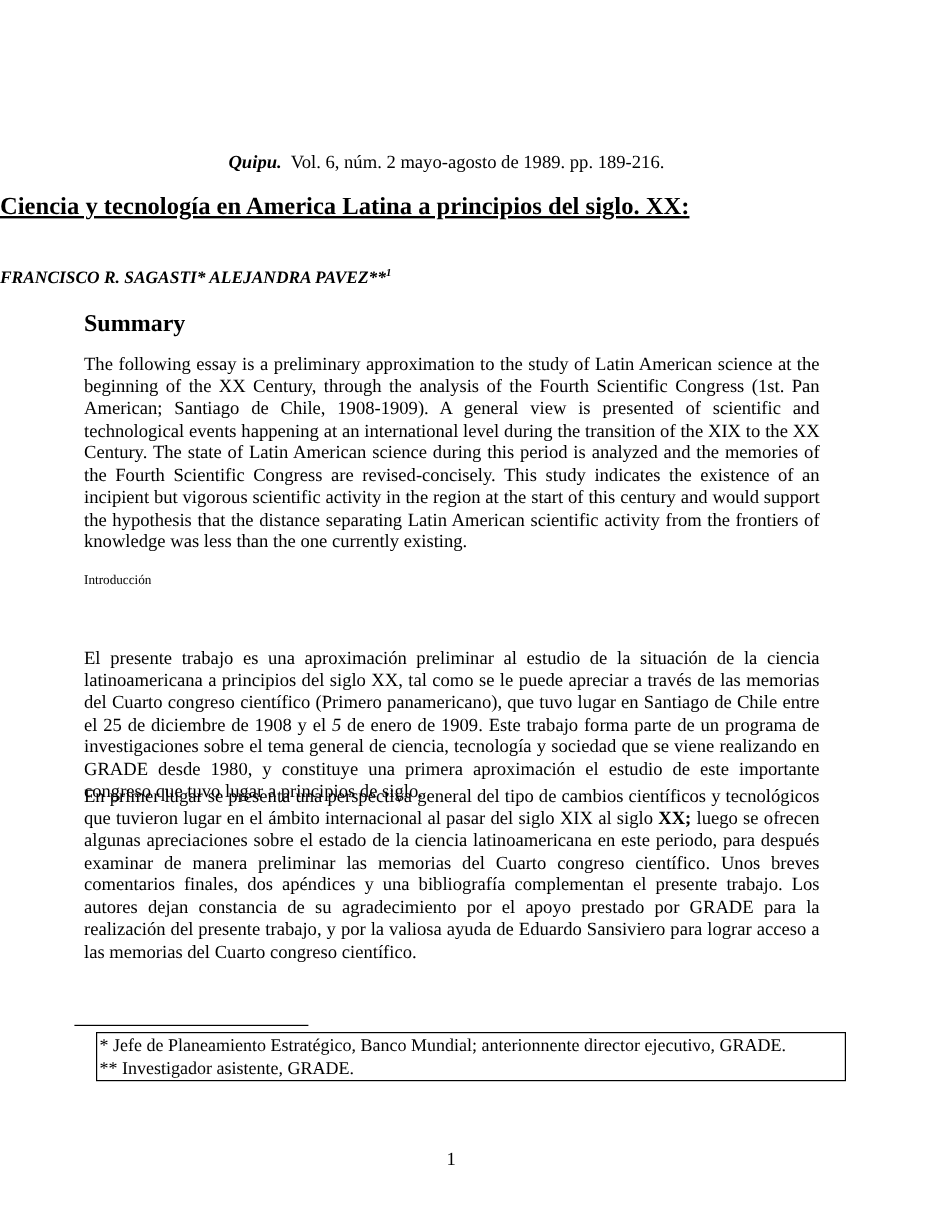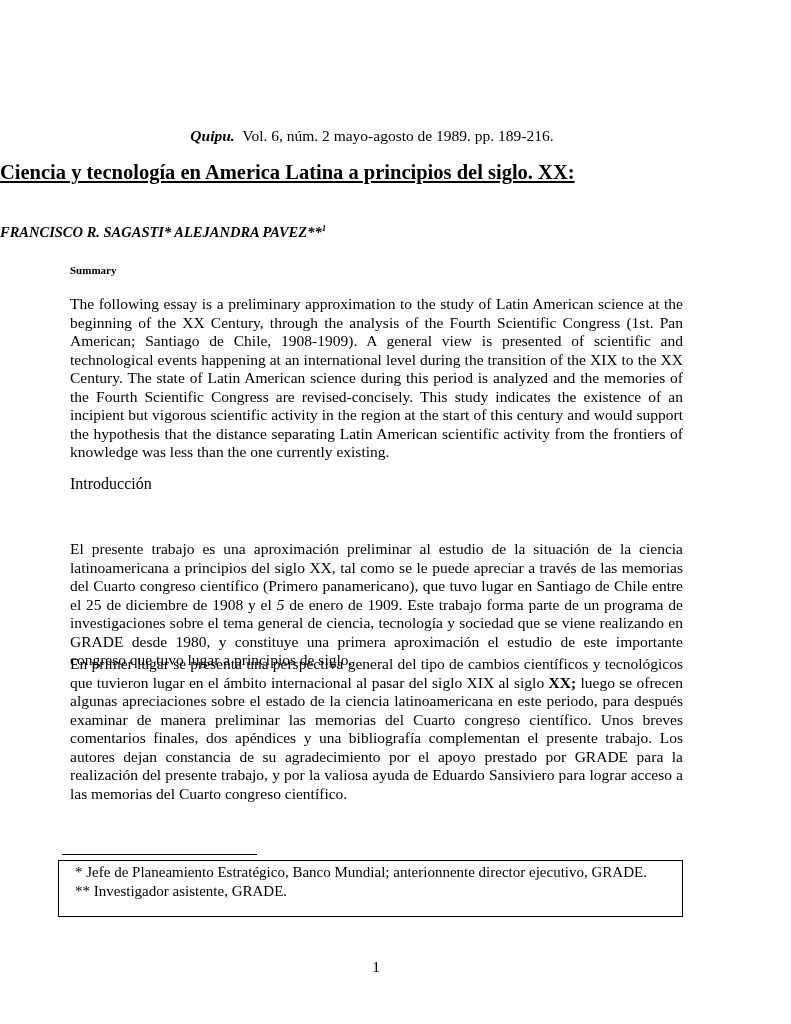--- a/index.html
+++ b/index.html
@@ -59,61 +59,61 @@
     }
     .authors sup {
       font-size: 9px;
       vertical-align: 6px;
       line-height: 0;
     }
     .heading-summary {
       position: absolute;
       top: 260px;
       left: 70px;
-      font-size: 11px;
+      font-size: 20px;
       font-weight: bold;
       line-height: 20px;
     }
     .para {
       position: absolute;
       left: 70px;
       width: 613px;
       font-size: 15.5px;
       line-height: 18.5px;
       text-align: justify;
     }
     .para-summary { top: 295px; }
     .heading-intro {
       position: absolute;
       top: 474px;
       left: 70px;
-      font-size: 16px;
+      font-size: 11px;
       line-height: 20px;
     }
     .para-intro1 { top: 540px; }
     .para-intro2 { top: 655px; }
     .para b { font-weight: bold; }
     .footnote-rule {
       position: absolute;
       top: 854px;
       left: 62px;
       width: 195px;
       height: 0;
       border-top: 1.5px solid #000;
     }
     .footnote-box {
       position: absolute;
       top: 860px;
-      left: 58px;
+      left: 80px;
       width: 625px;
-      height: 57px;
+      height: 41px;
       border: 1px solid #000;
       border-bottom-width: 1.5px;
       box-sizing: border-box;
-      padding: 2px 0 0 16px;
+      padding: 2px 0 0 2px;
       font-size: 15px;
       line-height: 18.5px;
     }
     .footnote-box div { white-space: nowrap; }
     .page-number {
       position: absolute;
       top: 957px;
       left: 0;
       width: 752px;
       text-align: center;

